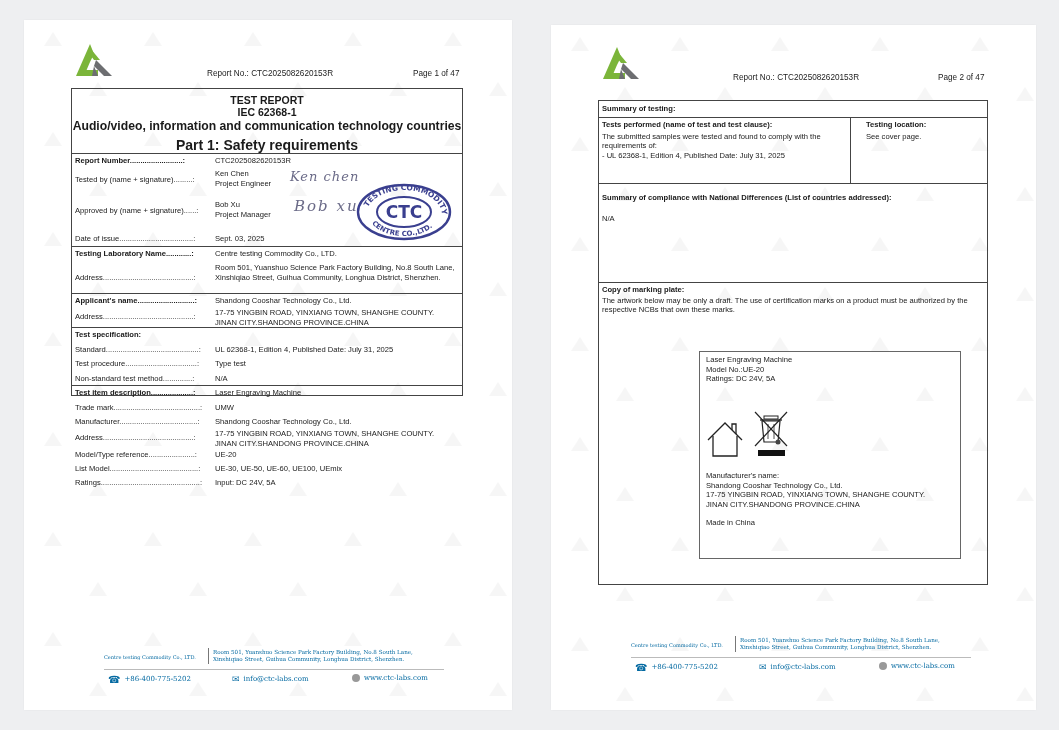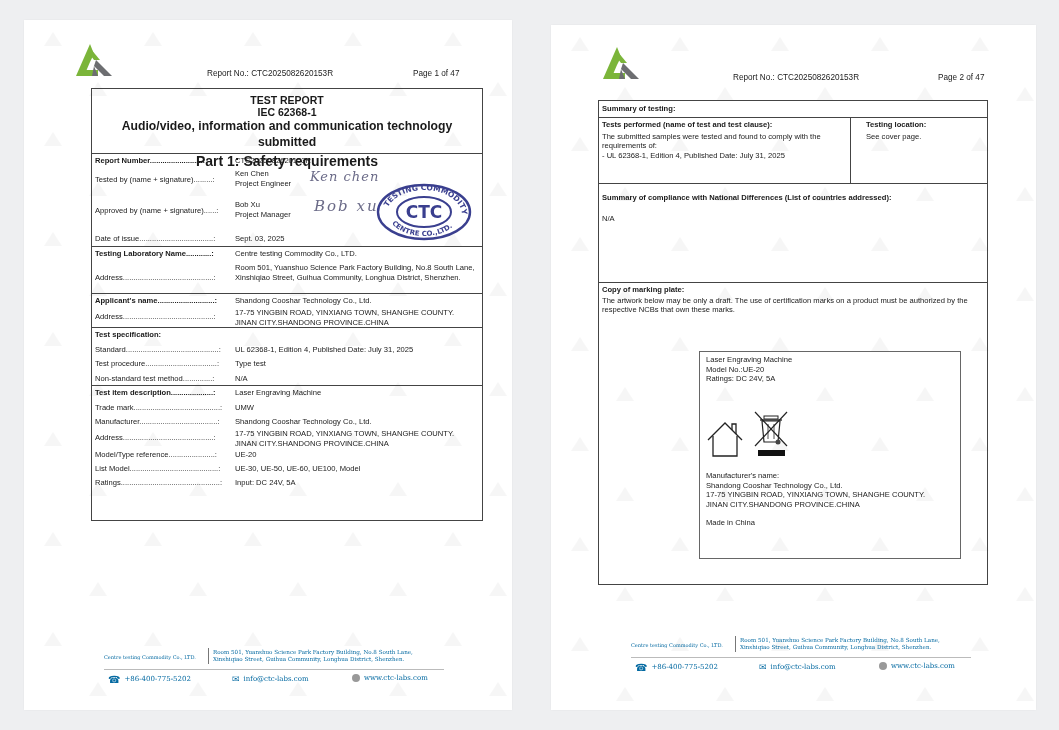--- a/index.html
+++ b/index.html
@@ -248,26 +248,26 @@
     <polygon points="18,2 4,34 12,34 18,20 22,12" fill="#7bb53a"></polygon>
     <polygon points="8,34 26,34 26,28 14,28" fill="#7bb53a"></polygon>
     <polygon points="18,6 28,18 22,18 16,10" fill="#7bb53a"></polygon>
     <polygon points="24,18 40,34 32,34 22,24" fill="#6d6e71"></polygon>
     <polygon points="22,24 26,34 20,34" fill="#6d6e71"></polygon>
   </svg>
 
   <div class="hdr" style="left:183px;top:49px;">Report No.: CTC2025082620153R</div>
   <div class="hdr" style="left:389px;top:49px;">Page 1 of 47</div>
 
-  <div class="box" style="left:47px;top:68px;width:392px;height:433px;margin-left:20px;">
+  <div class="box" style="left:47px;top:68px;width:392px;height:308px;">
 
     <div class="title-block" style="position:absolute;left:0;right:0;top:5px;">
       <div class="t1">TEST REPORT</div>
       <div class="t1">IEC 62368-1</div>
-      <div class="t2" style="font-size:12.2px;">Audio/video, information and communication technology submitted</div>
+      <div class="t2" style="font-size:12.2px;">Audio/video, information and communication technology countries</div>
       <div class="t2" style="margin-top:3px;font-size:14px;">Part 1: Safety requirements</div>
     </div>
 
     <div class="hline" style="top:64px;"></div>
 
     <div class="row" style="top:67px;">
       <span class="lbl b">Report Number.........................:</span>
       <span class="val">CTC2025082620153R</span>
     </div>
 
@@ -364,21 +364,21 @@
     <div class="row" style="top:340px;">
       <span class="lbl" style="top:4px;">Address...........................................:</span>
       <span class="val">17-75 YINGBIN ROAD, YINXIANG TOWN, SHANGHE COUNTY. JINAN CITY.SHANDONG PROVINCE.CHINA</span>
     </div>
     <div class="row" style="top:361px;">
       <span class="lbl">Model/Type reference......................:</span>
       <span class="val">UE-20</span>
     </div>
     <div class="row" style="top:375px;">
       <span class="lbl">List Model..........................................:</span>
-      <span class="val">UE-30, UE-50, UE-60, UE100, Model</span>
+      <span class="val">UE-30, UE-50, UE-60, UE100, UEmix</span>
     </div>
     <div class="row" style="top:389px;">
       <span class="lbl">Ratings...............................................:</span>
       <span class="val">Input: DC 24V, 5A</span>
     </div>
   </div>
 
   <div class="footer" style="left:80px;top:628px;width:340px;">
     <div style="position:relative;height:18px;">
       <span class="f-small" style="position:absolute;left:0;top:6px;">Centre testing Commodity Co., LTD.</span>

